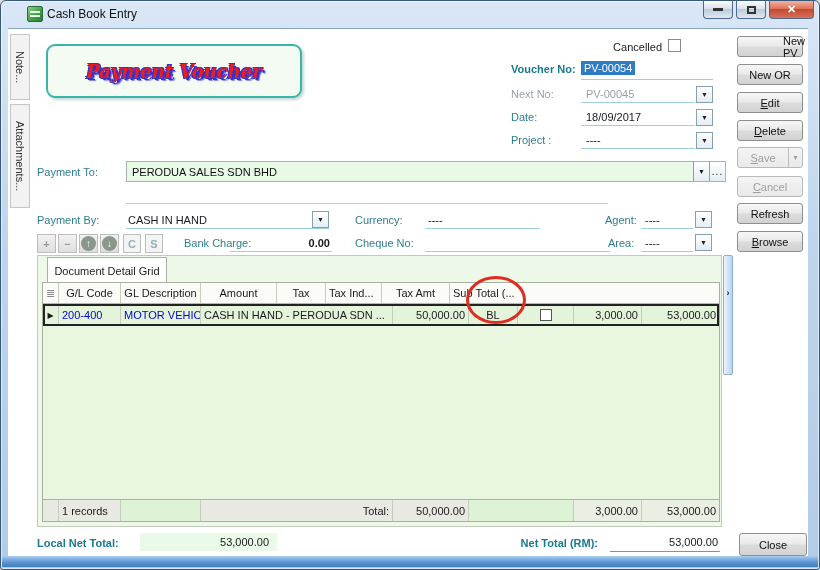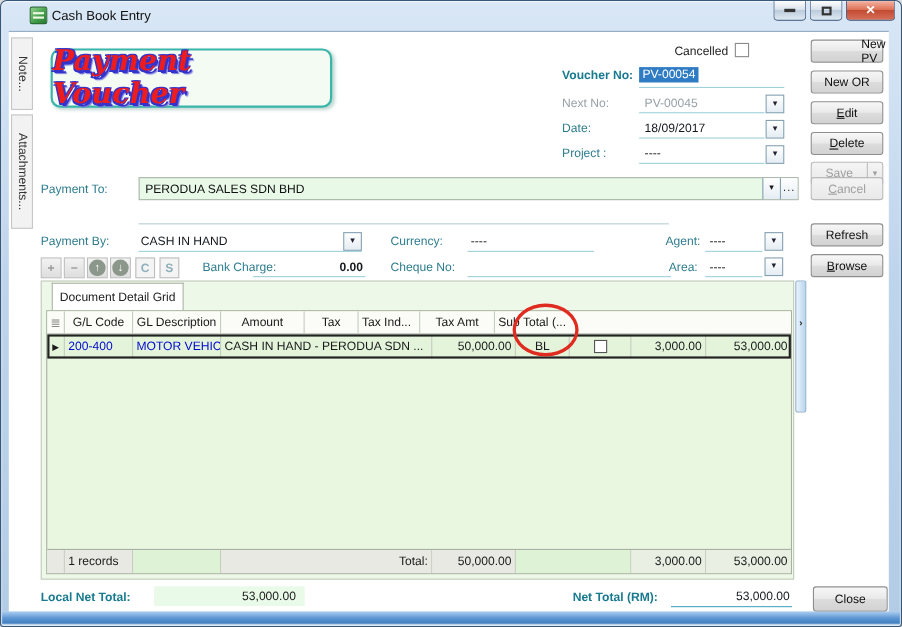--- a/index.html
+++ b/index.html
@@ -16,21 +16,21 @@
         display:flex;align-items:center;justify-content:center;
         background:linear-gradient(180deg,#fdfdfd 0%,#d9e2ec 45%,#bccbdb 50%,#dfe9f3 100%);cursor:default;}
   .wbtn.close{background:linear-gradient(180deg,#f3b2a2 0%,#de7257 45%,#c14b33 50%,#d8705a 100%);color:#fff;font-weight:bold;font-size:11px;}
   .minbar{width:10px;height:3px;background:#333;}
   .maxbox{width:9px;height:8px;border:2px solid #333;box-sizing:border-box;background:transparent;}
   .content{position:absolute;left:8px;top:28px;width:800px;height:528px;background:#ffffff;border-top:1px solid #8aa5bf;box-sizing:border-box;}
   .vtab{position:absolute;width:20px;background:#f2f2f2;border:1px solid #c6c6c6;box-sizing:border-box;
         writing-mode:vertical-rl;display:flex;align-items:center;justify-content:center;color:#333;font-size:11px;padding:4px 0;}
   .logo{position:absolute;left:46px;top:44px;width:252px;height:50px;border:2px solid #39b5aa;border-radius:9px;background:#f4fbf2;
         box-shadow:2px 2px 3px rgba(120,170,160,.45);display:flex;align-items:center;justify-content:center;}
-  .logo span{font-family:"DejaVu Serif",serif;font-style:italic;font-weight:bold;font-size:26px;color:#ee1c1c;
+  .logo span{font-family:"DejaVu Serif",serif;font-style:italic;font-weight:bold;font-size:18px;color:#ee1c1c;
         text-shadow:-1px -1px 0 #3333cc,1px -1px 0 #3333cc,-1px 1px 0 #3333cc,2px 2px 0 #3333cc,3px 3px 1px #7777dd;}
   .lbl{position:absolute;color:#2f7d8e;}
   .lbl-b{position:absolute;color:#187a90;font-weight:bold;}
   .lbl-dis{position:absolute;color:#9aa2a8;}
   .val{position:absolute;color:#15191d;}
   .val-dis{position:absolute;color:#97a1a6;}
   .uline{position:absolute;height:1px;background:#9fd0da;}
   .dd{position:absolute;width:17px;height:17px;border:1px solid #84a0b2;box-sizing:border-box;background:linear-gradient(#ffffff,#e5edf3);
       display:flex;align-items:center;justify-content:center;font-size:7px;color:#223;}
   .chk{position:absolute;width:13px;height:13px;border:1px solid #8a8a8a;background:#fff;box-sizing:border-box;}
@@ -260,21 +260,21 @@
   <div class="btn" style="top:92px;">
       <span class="ak" style="display:block;">Edit</span>
     </div>
   <div class="btn" style="top:120px;">
       <span class="ak" style="display:block;">Delete</span>
     </div>
   <div class="btn dis split" style="top:147px;">
     <span class="slabel ak">Save</span>
     <span class="sarrow">▾</span>
   </div>
-  <div class="btn dis" style="top:161px;">
+  <div class="btn dis" style="top:176px;">
       <span class="ak" style="display:block;">Cancel</span>
     </div>
   <div class="btn" style="top:203px;">
       <span>Refresh</span>
     </div>
   <div class="btn" style="top:231px;justify-content:center;">
       <span class="ak" style="display:block;">Browse</span>
     </div>
   <div class="btn" style="top:533px;left:739px;width:68px;height:23px;">
       <span>Close</span>

